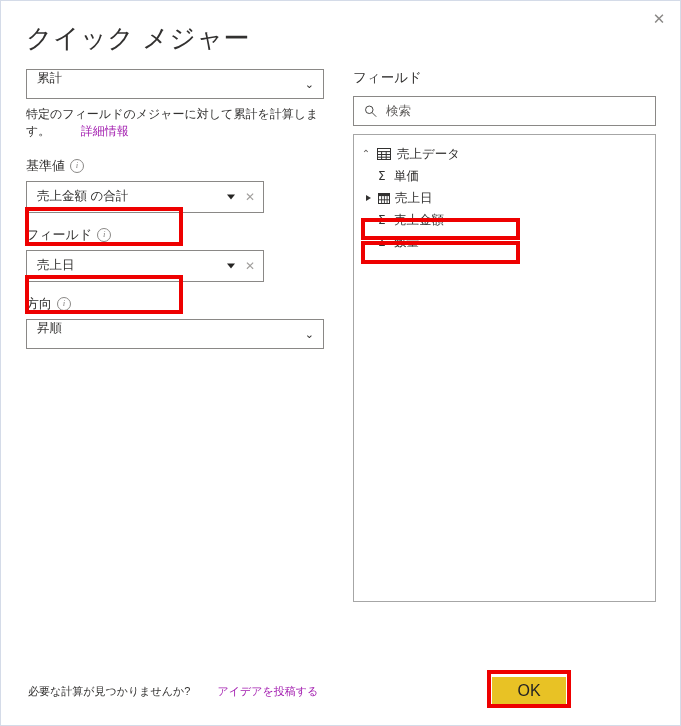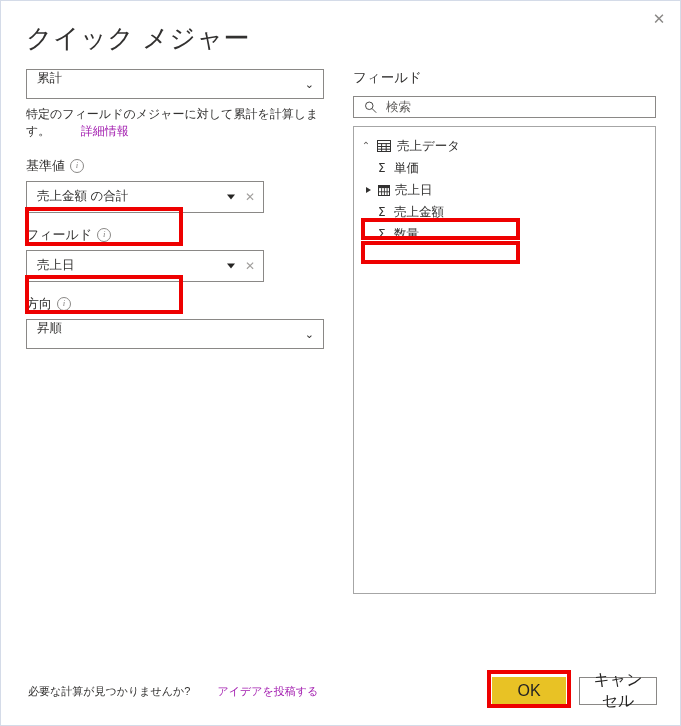--- a/index.html
+++ b/index.html
@@ -173,21 +173,21 @@
     width: 303px;
   }
   .pane-title {
     font-size: 13.5px;
     color: #323130;
     margin-bottom: 9px;
   }
   .search-box {
     position: relative;
     width: 303px;
-    height: 22px;
+    height: 30px;
     box-sizing: border-box;
     border: 1px solid #8a8886;
     background: #ffffff;
     display: flex;
     align-items: center;
     padding-left: 32px;
     cursor: text;
   }
   .search-box input {
     border: none;
@@ -447,21 +447,20 @@
       </div>
 
     </div>
   </div>
 
   <div class="footer">
     <div class="footer-note">
       <span>必要な計算が見つかりませんか?</span><a class="link">アイデアを投稿する</a>
     </div>
     <button class="btn btn-ok">OK</button>
-    <button class="btn btn-cancel">キャンセル</button>
   </div>
 
   <div class="anno" id="anno-base"></div>
   <div class="anno" id="anno-field"></div>
   <div class="anno" id="anno-date"></div>
   <div class="anno" id="anno-amount"></div>
   <div class="anno" id="anno-ok"></div>
 
 </div>
 

